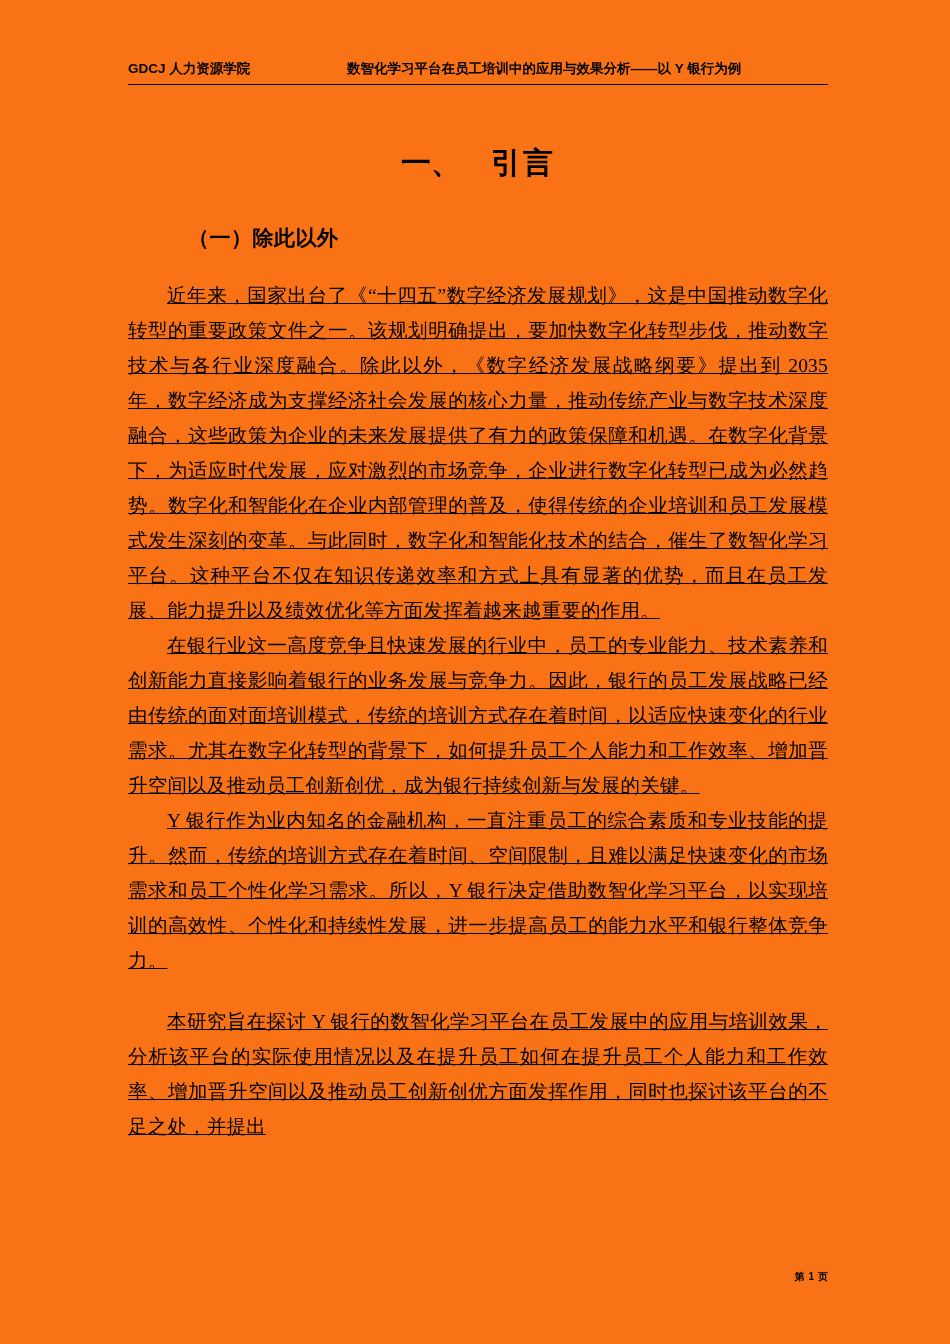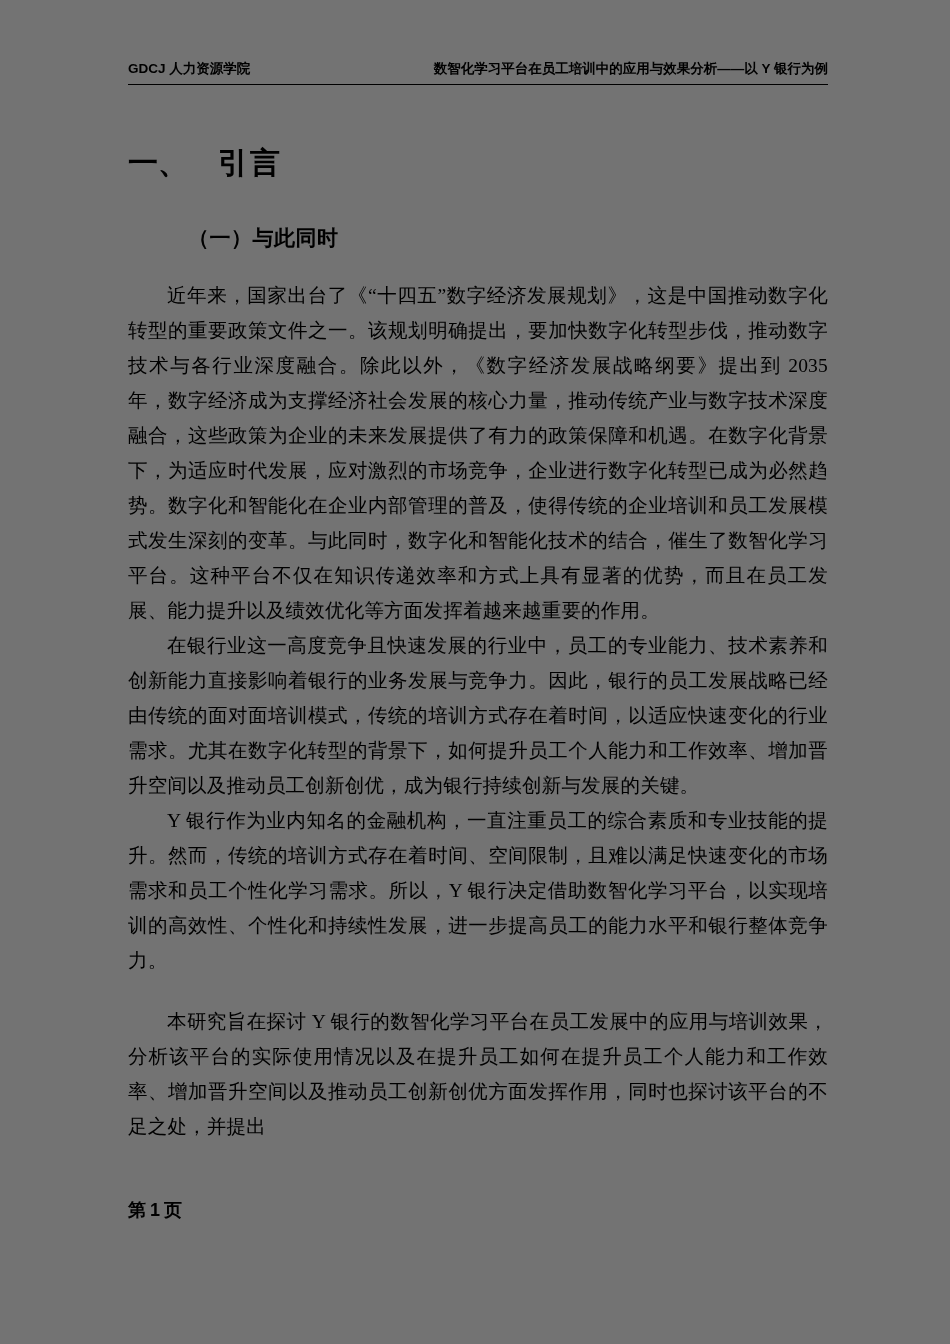--- a/index.html
+++ b/index.html
@@ -8,21 +8,21 @@
     background: #ffffff;
   }
   body {
     font-family: "Liberation Serif", "DejaVu Serif", serif;
     color: #000000;
   }
   .page {
     position: relative;
     width: 950px;
     height: 1344px;
-    background: #737373;
+    background: #f97316;
     box-sizing: border-box;
     overflow: hidden;
   }
   .content {
     position: absolute;
     left: 128px;
     top: 60px;
     width: 700px;
   }
   
@@ -33,35 +33,35 @@
     font-size: 13.5px;
     font-weight: bold;
     letter-spacing: 0px;
     padding-bottom: 6px;
   }
   .header-left {
     white-space: nowrap;
   }
   .header-center {
     flex: 1;
-    text-align: right;
+    text-align: center;
     white-space: nowrap;
     padding-left: 10px;
   }
   .header-rule {
     border-bottom: 1.3px solid #000;
     width: 700px;
     margin-top: 0px;
   }
   
   h1.doc-title {
     font-family: "Liberation Sans", sans-serif;
     font-size: 30px;
     font-weight: bold;
-    text-align: left;
+    text-align: center;
     margin: 58px 0 0 0;
     letter-spacing: 2px;
   }
   h1.doc-title .num {
     letter-spacing: 0px;
   }
   h1.doc-title .gap {
     display: inline-block;
     width: 30px;
   }
@@ -78,36 +78,37 @@
   }
   
   p.body {
     font-size: 19.5px;
     line-height: 35px;
     margin: 0;
     text-align: justify;
     text-justify: inter-ideograph;
     text-indent: 2em;
     letter-spacing: 0.2px;
+    text-decoration: underline;
   }
   p.body.first {
     margin-top: 26px;
   }
   .blk {
     margin-top: 0;
   }
   
   .footer {
     position: absolute;
     left: 128px;
-    top: 1198px;
+    top: 1270px;
     width: 700px;
-    text-align: left;
+    text-align: right;
     font-family: "Liberation Sans", sans-serif;
-    font-size: 18px;
+    font-size: 10px;
     font-weight: bold;
   }
   .footer .pg {
     padding: 0 4px;
   }
 </style>
 </head>
 <body>
 
 <div class="page">
@@ -117,21 +118,21 @@
     <div class="header">
       <span class="header-left">GDCJ 人力资源学院</span>
       <span class="header-center">数智化学习平台在员工培训中的应用与效果分析——以 Y 银行为例</span>
     </div>
     <div class="header-rule"></div>
 
     <h1 class="doc-title">
       <span class="num">一、</span><span class="gap"></span><span>引言</span>
     </h1>
 
-    <h2 class="sec-title">（一）与此同时</h2>
+    <h2 class="sec-title">（一）除此以外</h2>
 
     <div class="blk">
       <p class="body first">近年来，国家出台了《“十四五”数字经济发展规划》，这是中国推动数字化转型的重要政策文件之一。该规划明确提出，要加快数字化转型步伐，推动数字技术与各行业深度融合。除此以外，《数字经济发展战略纲要》提出到 2035 年，数字经济成为支撑经济社会发展的核心力量，推动传统产业与数字技术深度融合，这些政策为企业的未来发展提供了有力的政策保障和机遇。在数字化背景下，为适应时代发展，应对激烈的市场竞争，企业进行数字化转型已成为必然趋势。数字化和智能化在企业内部管理的普及，使得传统的企业培训和员工发展模式发生深刻的变革。与此同时，数字化和智能化技术的结合，催生了数智化学习平台。这种平台不仅在知识传递效率和方式上具有显著的优势，而且在员工发展、能力提升以及绩效优化等方面发挥着越来越重要的作用。</p>
       <p class="body">在银行业这一高度竞争且快速发展的行业中，员工的专业能力、技术素养和创新能力直接影响着银行的业务发展与竞争力。因此，银行的员工发展战略已经由传统的面对面培训模式，传统的培训方式存在着时间，以适应快速变化的行业需求。尤其在数字化转型的背景下，如何提升员工个人能力和工作效率、增加晋升空间以及推动员工创新创优，成为银行持续创新与发展的关键。</p>
       <p class="body">Y 银行作为业内知名的金融机构，一直注重员工的综合素质和专业技能的提升。然而，传统的培训方式存在着时间、空间限制，且难以满足快速变化的市场需求和员工个性化学习需求。所以，Y 银行决定借助数智化学习平台，以实现培训的高效性、个性化和持续性发展，进一步提高员工的能力水平和银行整体竞争力。</p>
     </div>
 
 
     <div class="blk">
       <p class="body first">本研究旨在探讨 Y 银行的数智化学习平台在员工发展中的应用与培训效果，分析该平台的实际使用情况以及在提升员工如何在提升员工个人能力和工作效率、增加晋升空间以及推动员工创新创优方面发挥作用，同时也探讨该平台的不足之处，并提出</p>

